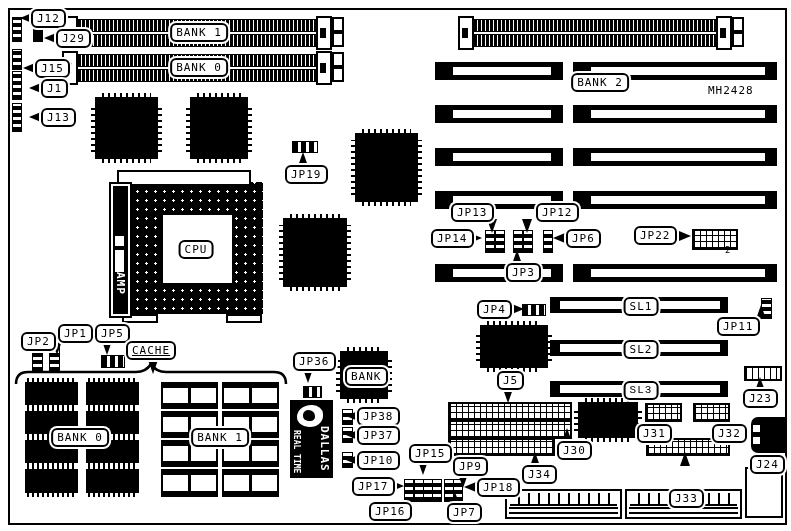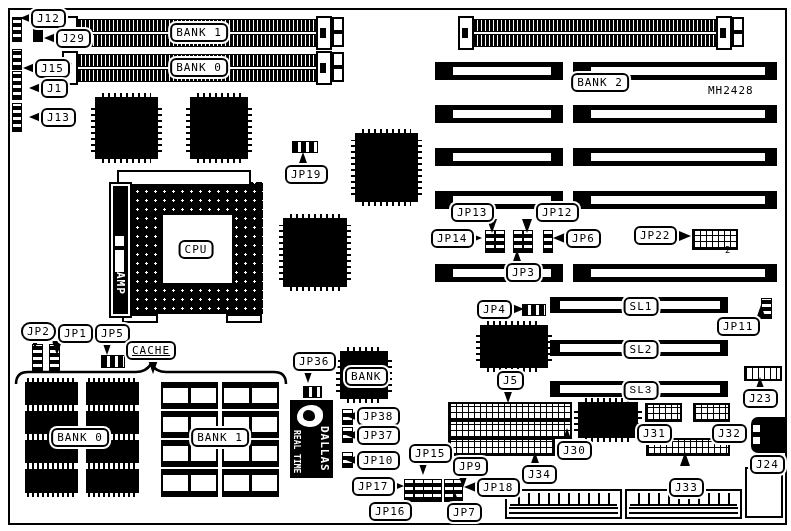--- a/index.html
+++ b/index.html
@@ -202,21 +202,21 @@
   <div class="co" style="left:717px;top:317px;">JP11</div>
   <div class="tl tu" style="left:756px;top:305px;"></div>
 
   <div class="pg1" style="left:744px;top:366px;width:34px;height:11px;"></div>
   <div class="co" style="left:743px;top:389px;">J23</div>
   <div class="tl tu" style="left:755px;top:377px;"></div>
 
   <div class="co" style="left:497px;top:371px;">J5</div>
   <div class="tl td" style="left:503px;top:389px;"></div>
 
-  <div class="co" style="left:21px;top:322px;border-radius:9px;">JP2</div>
+  <div class="co" style="left:21px;top:332px;">JP2</div>
   <div class="co" style="left:58px;top:324px;">JP1</div>
   <div class="co" style="left:95px;top:324px;">JP5</div>
   <div class="tl td" style="left:30px;top:335px;"></div>
   <div class="tl td" style="left:52px;top:341px;"></div>
   <div class="tl td" style="left:102px;top:341px;"></div>
   <div class="jv" style="left:32px;top:344px;width:9px;height:26px;"></div>
   <div class="jv" style="left:49px;top:344px;width:9px;height:26px;"></div>
   <div class="jh" style="left:101px;top:355px;width:22px;height:11px;"></div>
   <div class="co" style="left:126px;top:341px;text-decoration:underline;">CACHE</div>
   <div class="tl td" style="left:148px;top:360px;"></div>
@@ -291,21 +291,21 @@
   <div class="co" style="left:557px;top:441px;">J30</div>
   <div class="tl tu" style="left:562px;top:428px;"></div>
   <div class="co" style="left:522px;top:465px;">J34</div>
   <div class="tl tu" style="left:530px;top:452px;"></div>
 
   <div class="pg" style="left:645px;top:403px;width:33px;height:15px;"></div>
   <div class="pg" style="left:693px;top:403px;width:33px;height:15px;"></div>
   <div class="co" style="left:637px;top:424px;">J31</div>
   <div class="co" style="left:712px;top:424px;">J32</div>
   <div class="pg" style="left:646px;top:438px;width:80px;height:14px;"></div>
-  <div class="co" style="left:669px;top:478px;">J33</div>
+  <div class="co" style="left:669px;top:489px;">J33</div>
   <div class="tl tu" style="left:680px;top:452px;"></div>
 
   <div class="kbd" style="left:751px;top:417px;width:35px;height:36px;"></div>
   <div class="abs" style="left:745px;top:467px;width:34px;height:47px;background:#fff;border:2px solid #000;z-index:3;"></div>
   <div class="co" style="left:750px;top:455px;">J24</div>
 
   <div class="pc" style="left:505px;top:489px;width:113px;height:26px;"></div>
   <div class="pc" style="left:625px;top:489px;width:113px;height:26px;"></div>
 </div>
 

